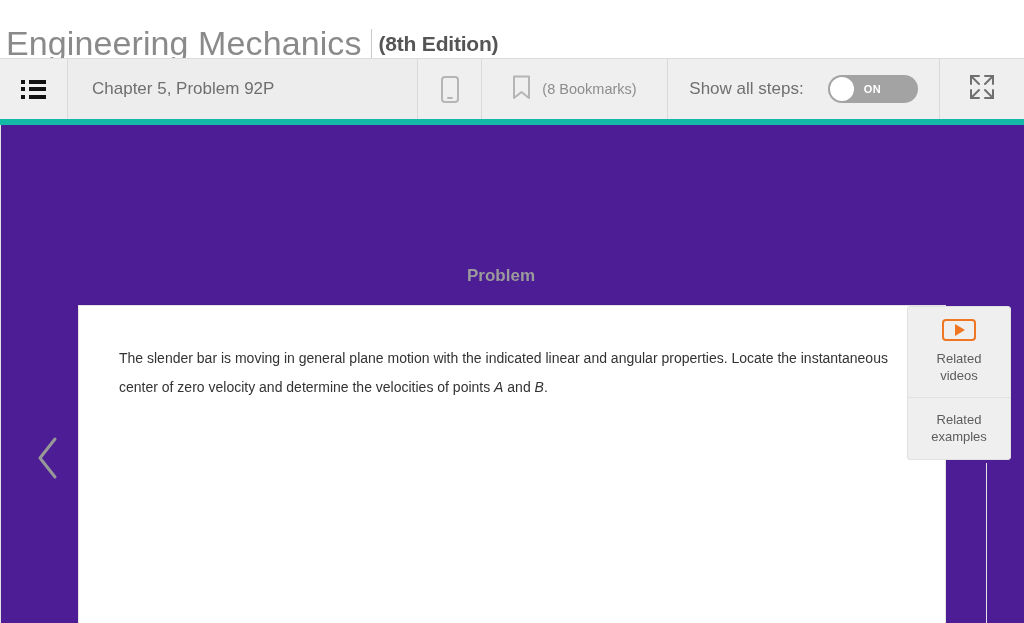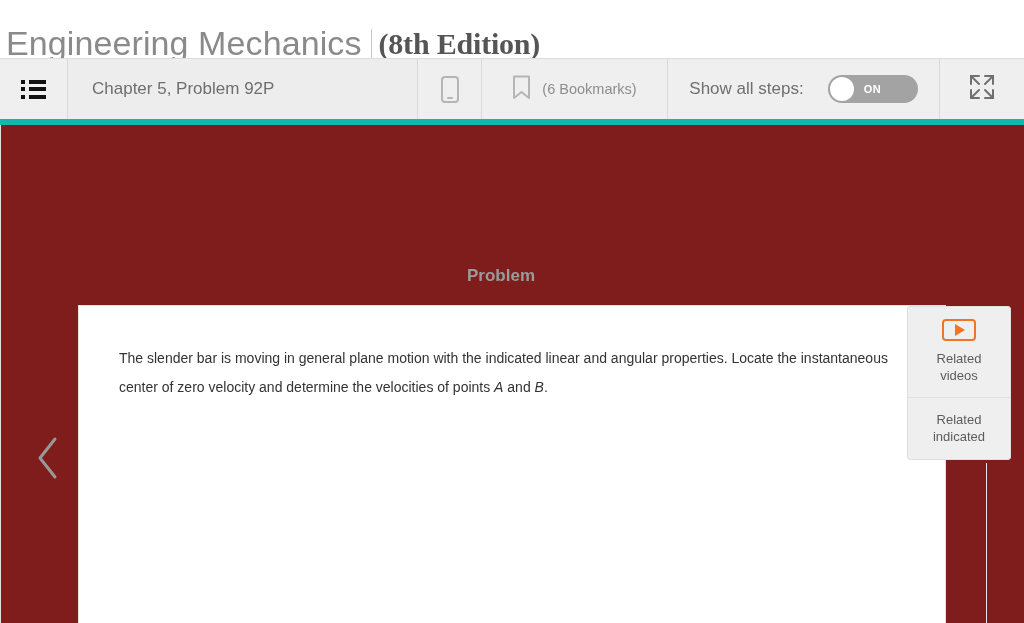--- a/index.html
+++ b/index.html
@@ -20,21 +20,21 @@
     margin-top:16px;
   }
   .title-main{
     font-size:34px;color:#8a8a8a;font-weight:400;letter-spacing:.1px;
   }
   .title-sep{
     display:inline-block;width:1px;height:30px;background:#c9c9c9;
     margin:0 7px 0 9px;vertical-align:-4px;
   }
   .title-edition{
-    font-size:30px;color:#555555;font-weight:700;letter-spacing:-.2px;font-family:Liberation Serif, serif;
+    font-size:21px;color:#555555;font-weight:700;letter-spacing:-.2px;
   }
 
   
   #toolbar{
     position:absolute;left:0;top:58px;width:1024px;height:67px;
     background:#efefef;
     border-top:1px solid #dcdcdc;
     border-bottom:6px solid #14b8a6;
     box-sizing:border-box;
     display:flex;align-items:stretch;
@@ -87,21 +87,21 @@
   }
   .toggle .onlbl{
     position:absolute;left:36px;top:0;height:28px;
     display:flex;align-items:center;
     font-size:11px;font-weight:bold;color:#ffffff;letter-spacing:.6px;
   }
 
   
   #content-area{
     position:absolute;left:0;top:125px;width:1024px;height:498px;
-    background:#7f1d1d;box-sizing:border-box;
+    background:#4c1d95;box-sizing:border-box;
     border-left:1px solid #e2e2e2;
   }
   #prev-arrow{
     position:absolute;left:27px;top:310px;width:40px;height:50px;
     display:flex;align-items:center;justify-content:center;
   }
   #problem-heading{
     position:absolute;left:0;top:141px;width:1000px;
     text-align:center;font-size:17px;font-weight:bold;color:#9b9b9b;
   }
@@ -173,21 +173,21 @@
   <div class="tb-cell tb-div" id="tb-mobile">
     <span class="ico-mobile"></span>
   </div>
 
   <div class="tb-cell tb-div" id="tb-bookmark">
     <span>
       <svg width="19" height="25" viewBox="0 0 19 25">
         <path d="M2 1.5 H17 V23 L9.5 17 L2 23 Z" fill="none" stroke="#b5b5b5" stroke-width="2" stroke-linejoin="round"></path>
       </svg>
     </span>
-    <span class="bmtext">(6 Bookmarks)</span>
+    <span class="bmtext">(8 Bookmarks)</span>
   </div>
 
   <div class="tb-cell tb-div" id="tb-steps">
     <span class="stlabel">Show all steps:</span>
     <span class="toggle">
       <span class="knob"></span>
       <span class="onlbl">ON</span>
     </span>
   </div>
 
@@ -262,18 +262,18 @@
   <div id="related-panel">
     <div id="related-videos">
       <span class="play-box">
         <span class="play-tri"></span>
       </span>
       <div class="rel-label">Related</div>
       <div class="rel-label">videos</div>
     </div>
     <div id="related-examples">
       <div class="rel-label">Related</div>
-      <div class="rel-label">indicated</div>
+      <div class="rel-label">examples</div>
     </div>
   </div>
 
   <div id="panel-divider"></div>
 </div>
 
 </body></html>

